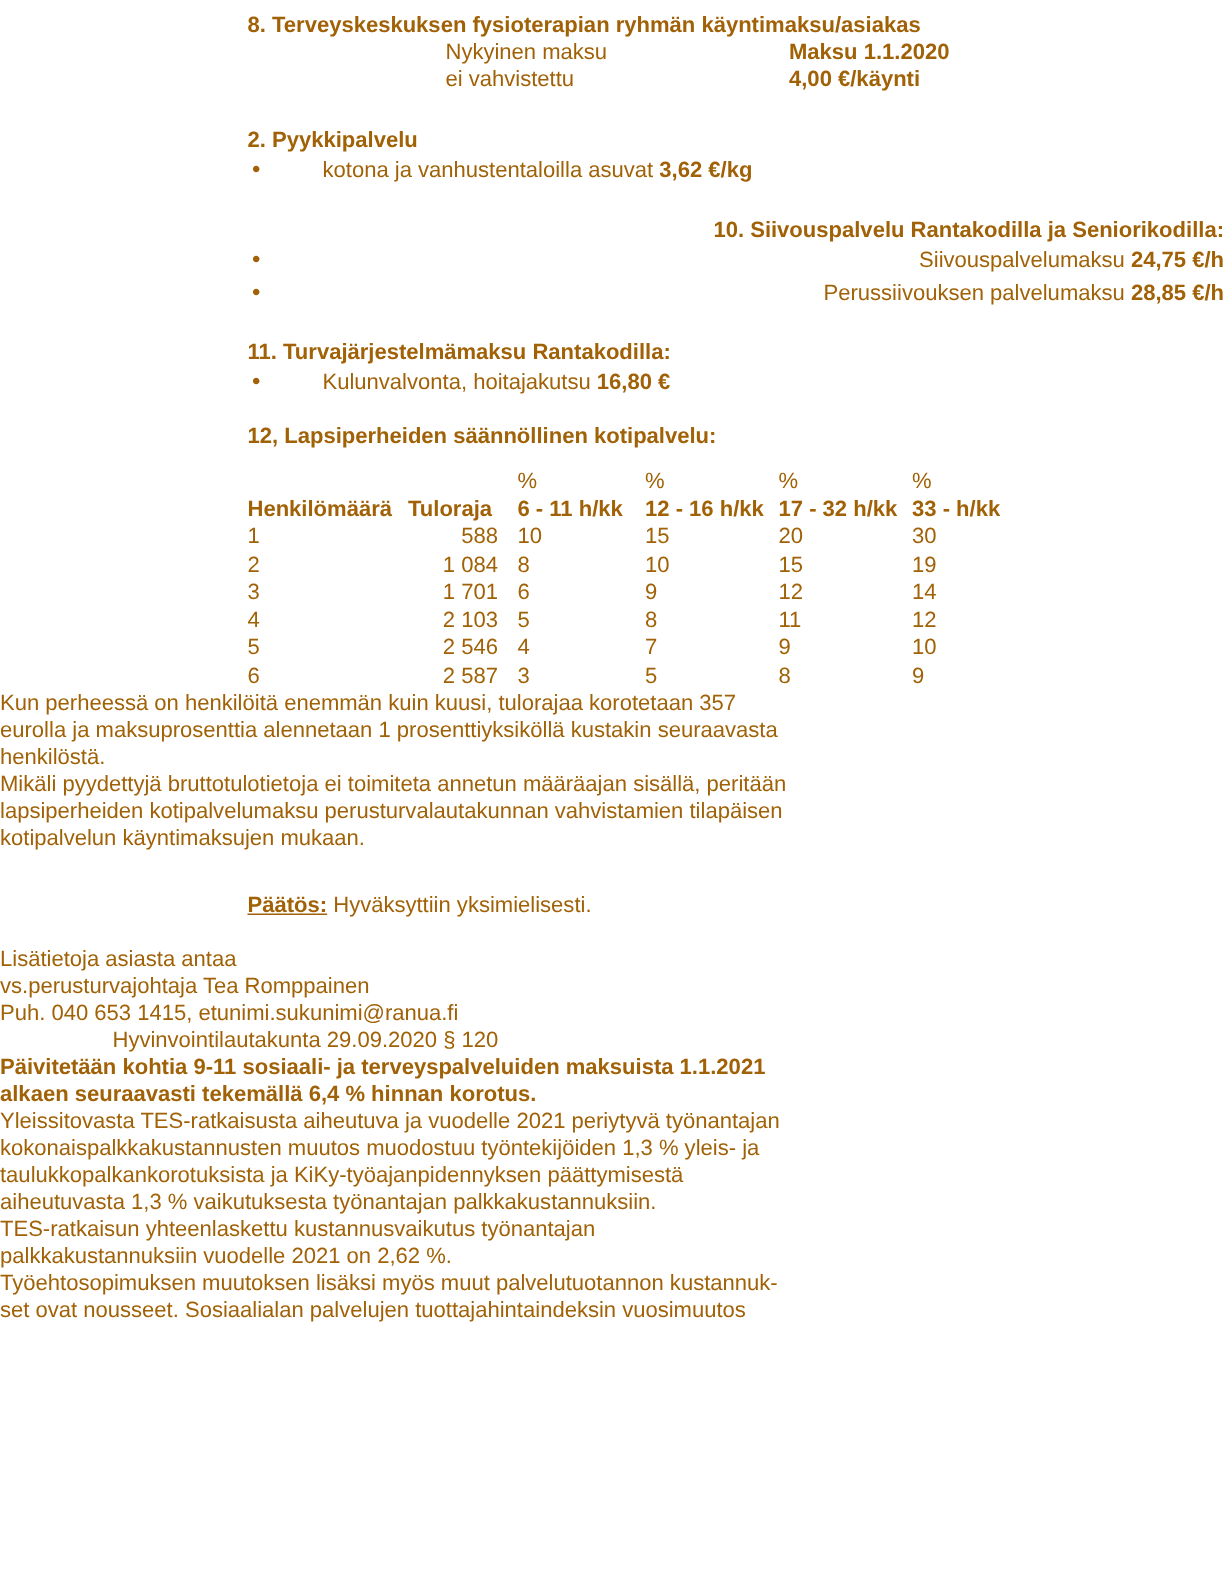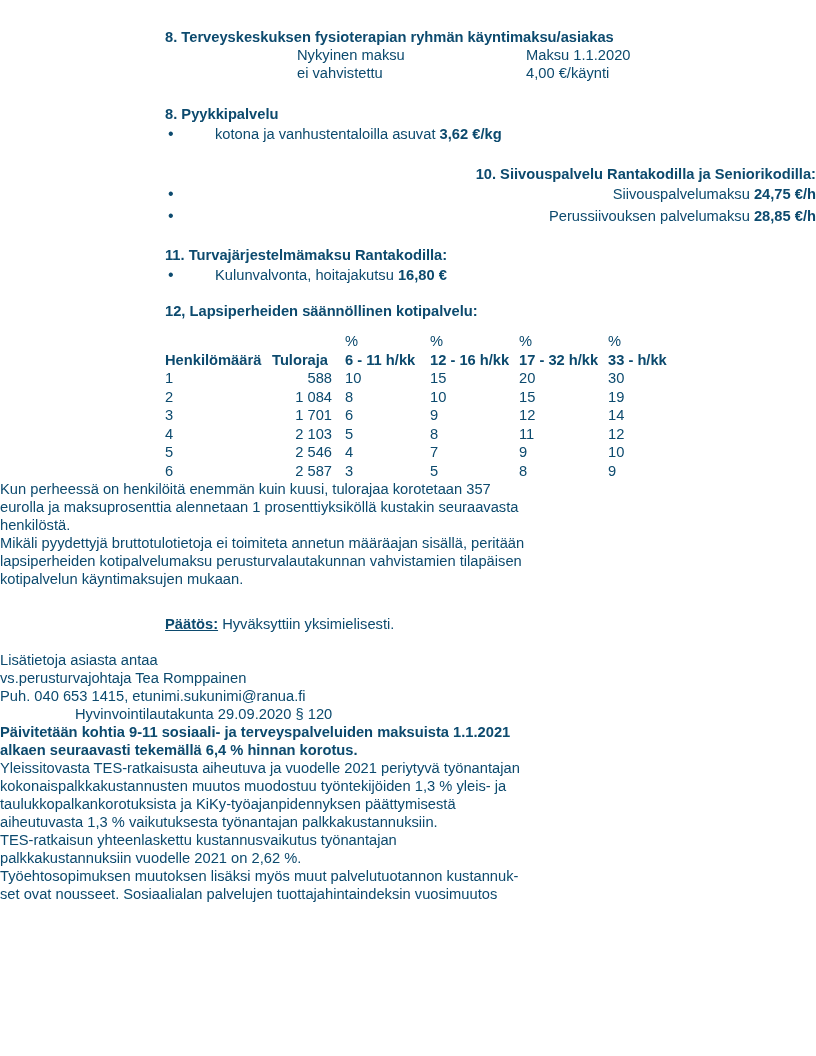--- a/index.html
+++ b/index.html
@@ -5,30 +5,30 @@
   html, body { margin: 0; padding: 0; background: #ffffff; }
   .page {
     position: relative;
     width: 816px;
     height: 1056px;
     background: #ffffff;
     overflow: hidden;
     font-family: "Liberation Sans", "DejaVu Sans", sans-serif;
     font-size: 14.7px;
     line-height: 18px;
-    color: #0c4a6e;
+    color: #a16207;
     box-sizing: border-box;
-    padding-top: 28px;
+    padding-top: 8px;
   }
   .b { font-weight: bold; }
   .blk { margin-left: 165px; }
   h3 { margin: 0; font-size: 14.7px; line-height: 18px; font-weight: bold; }
   .fee-row { position: relative; height: 18px; }
   .fee-row .c1 { position: absolute; left: 132px; }
-  .fee-row .c2 { position: absolute; left: 361px; font-weight: normal; }
+  .fee-row .c2 { position: absolute; left: 361px; font-weight: bold; }
   ul.bullets { margin: 0; padding: 0; list-style: none; }
   ul.bullets li { position: relative; padding-left: 50px; line-height: 22px; }
   ul.bullets li::before { content: "\2022"; position: absolute; left: 3px; font-size: 16px; }
   .gap23 { margin-top: 23px; }
   .gap20 { margin-top: 20px; text-align: right; }
   .gap19 { margin-top: 19px; }
   .gap16 { margin-top: 16px; }
   .gap12 { margin-top: 12px; }
   .gap21 { margin-top: 21px; }
   .gap18 { margin-top: 18px; }
@@ -54,21 +54,21 @@
       <span class="c1">Nykyinen maksu</span>
       <span class="c2">Maksu 1.1.2020</span>
     </div>
     <div class="fee-row">
       <span class="c1">ei vahvistettu</span>
       <span class="c2">4,00 €/käynti</span>
     </div>
   </div>
 
   <div class="blk gap23">
-    <h3>8. Pyykkipalvelu</h3>
+    <h3>2. Pyykkipalvelu</h3>
     <ul class="bullets">
       <li><span>kotona ja vanhustentaloilla asuvat </span><span class="b">3,62 €/kg</span></li>
     </ul>
   </div>
 
   <div class="blk gap20">
     <h3>10. Siivouspalvelu Rantakodilla ja Seniorikodilla:</h3>
     <ul class="bullets">
       <li><span>Siivouspalvelumaksu </span><span class="b">24,75 €/h</span></li>
       <li><span>Perussiivouksen palvelumaksu </span><span class="b">28,85 €/h</span></li>

